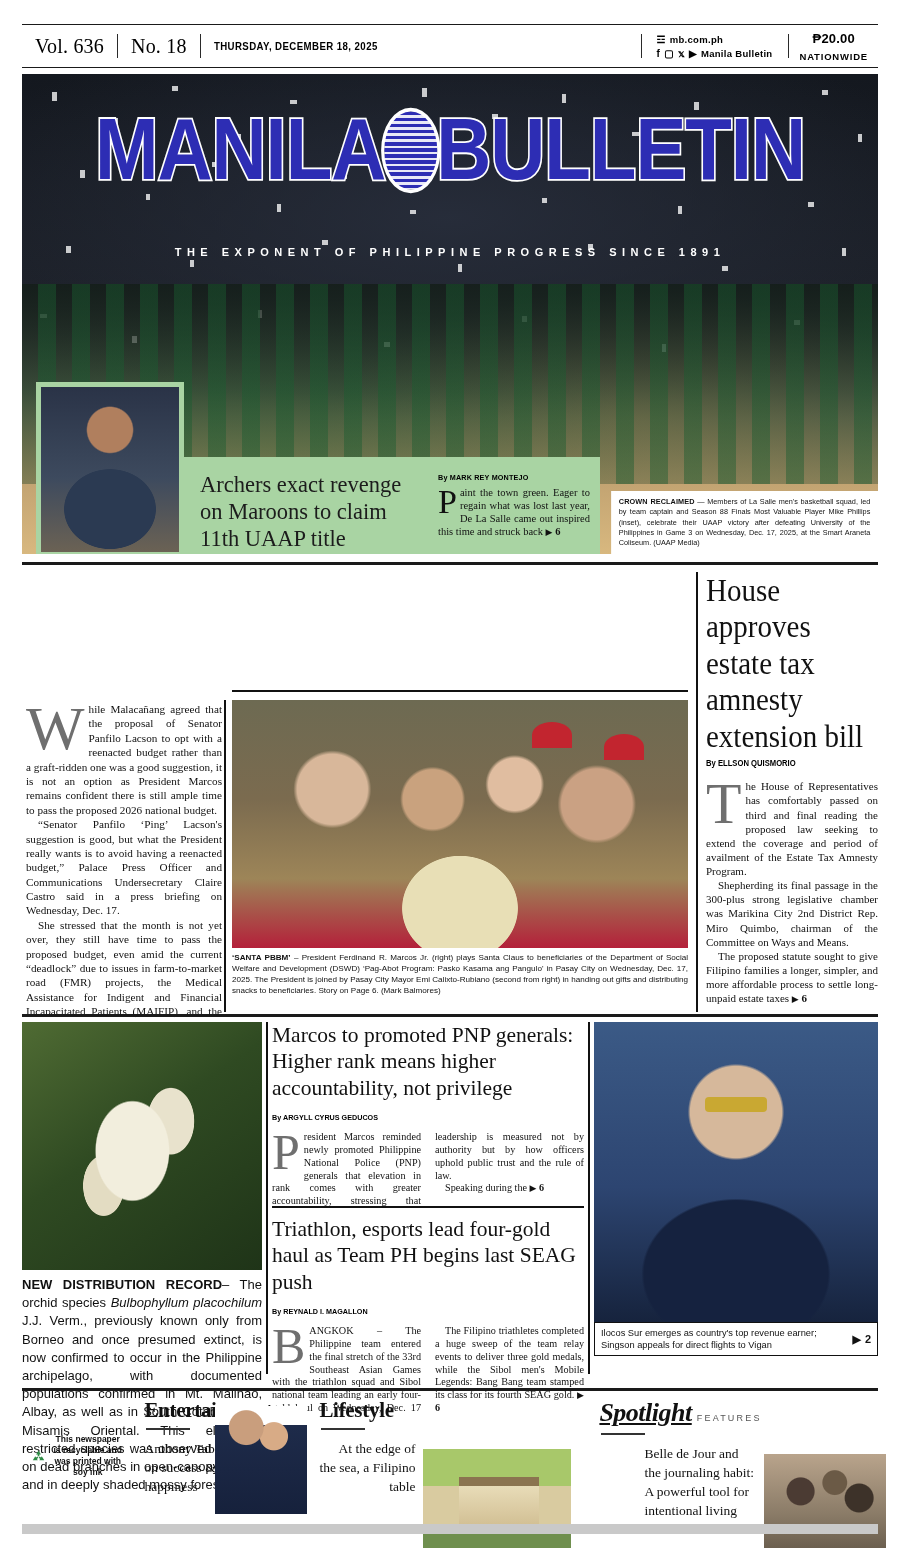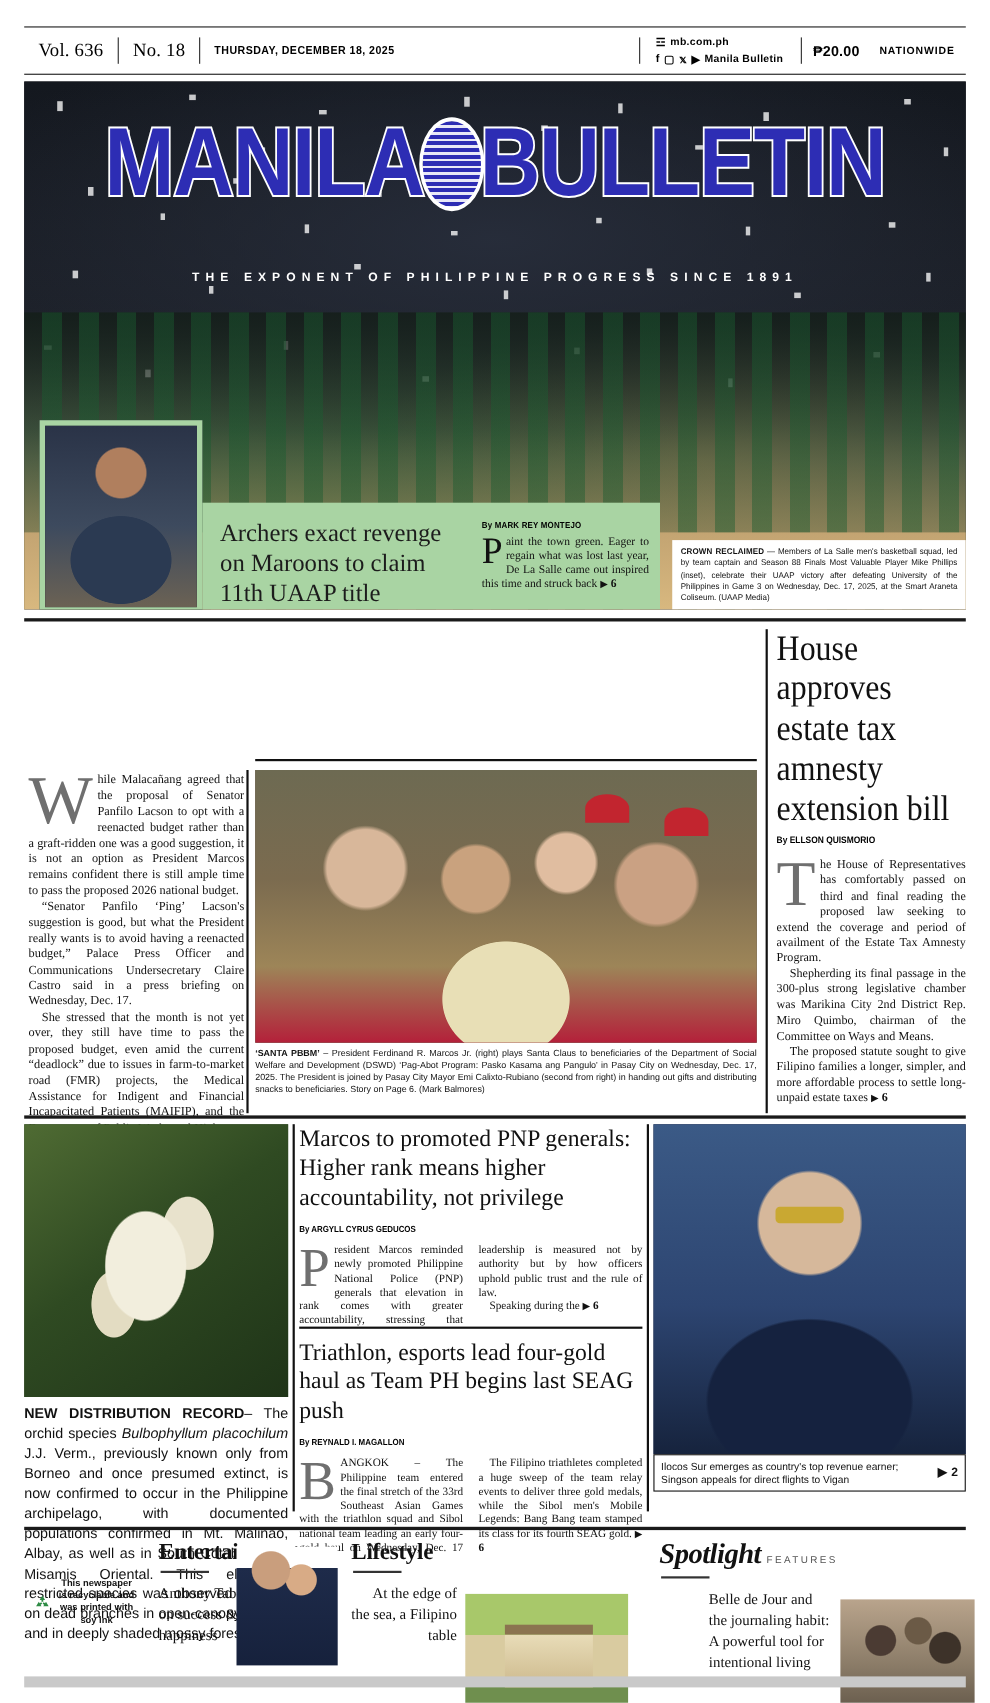--- a/index.html
+++ b/index.html
@@ -15,39 +15,39 @@
   
   .folio {
     position: absolute; left: 22px; top: 24px; width: 856px; height: 44px;
     border-top: 1.5px solid #1a1a1a; border-bottom: 1.5px solid #1a1a1a;
     display: flex; align-items: stretch;
   }
   .folio-vol {
     display: flex; align-items: center; gap: 0;
     font-family: "Liberation Serif", serif;
   }
-  .folio-vol span { padding: 0 13px; font-size: 17px; letter-spacing: .2px; }
+  .folio-vol span { padding: 0 13px; font-size: 20px; letter-spacing: .2px; }
   .folio-div { width: 1px; background: #2a2a2a; margin: 9px 0; }
   .folio-date {
     display: flex; align-items: center; padding: 0 14px;
     font-family: "Liberation Sans", sans-serif;
     font-weight: bold; font-size: 10.5px; letter-spacing: .45px;
     transform: scaleX(.92); transform-origin: left center;
   }
   .folio-spacer { flex: 1; }
   .folio-web {
     display: flex; flex-direction: column; justify-content: center;
     padding: 0 16px 0 14px; gap: 3px;
     font-family: "Liberation Sans", sans-serif; font-size: 9.5px; font-weight: bold;
     letter-spacing: .3px;
   }
   .folio-web-row { display: flex; align-items: center; gap: 4px; white-space: nowrap; }
   .folio-price {
-    display: flex; justify-content: center; align-items: center;
-    padding: 0 10px; gap: 18px;
+    display: flex; flex-direction: column; justify-content: center; align-items: center;
+    padding: 0 10px; gap: 5px;
     font-family: "Liberation Sans", sans-serif; font-weight: bold;
   }
   .folio-price .amt { font-size: 13px; letter-spacing: .2px; }
   .folio-price .nat { font-size: 9.5px; letter-spacing: .8px; }
   .glyph { font-size: 10px; display: inline-block; }
 
   
   .hero {
     position: absolute; left: 22px; top: 74px; width: 856px; height: 480px;
     overflow: hidden; background: #0a0d12;
@@ -332,21 +332,21 @@
     width: 122px; height: 110px; position: relative; margin-top: 10px;
     background:
       radial-gradient(circle at 30% 34%, #4b3b33 0 12%, transparent 13%),
       radial-gradient(circle at 58% 26%, #6b5a46 0 11%, transparent 12%),
       radial-gradient(circle at 78% 40%, #3d3229 0 12%, transparent 13%),
       linear-gradient(#b9a48c, #8a7b67 55%, #5d5244);
   }
   .spot-title-wrap { display: flex; align-items: baseline; gap: 5px; }
   .spot-script {
     font-family: "Liberation Serif", serif; font-style: italic; font-weight: bold;
-    font-size: 26px; color: #111; letter-spacing: -.5px;
+    font-size: 26px; color: #111; letter-spacing: -.5px; text-decoration: underline;
   }
   .spot-features {
     font-family: "Liberation Sans", sans-serif; font-size: 9px; letter-spacing: 2.2px;
     color: #555;
   }
   .qr-cell { flex: 1; display: flex; flex-direction: column; align-items: center; justify-content: center; gap: 7px; }
   .qr-box { width: 54px; height: 54px; }
   .qr-txt {
     font-family: "Liberation Sans", sans-serif; font-weight: bold; font-size: 8.6px;
     line-height: 1.3; text-align: center; color: #111;

